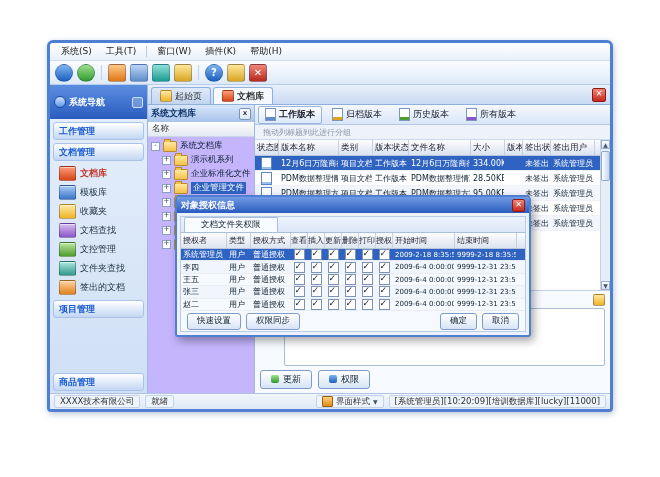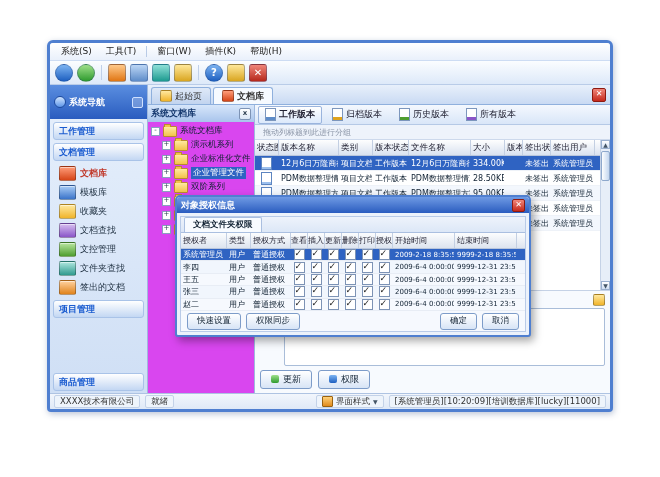--- a/index.html
+++ b/index.html
@@ -44,21 +44,21 @@
   .tabstrip{height:19px;flex:0 0 19px;display:flex;align-items:flex-end;background:linear-gradient(#e8f0fb,#c9daf3);border-bottom:1px solid #8fb0dd;padding-left:3px;position:relative}
   .tab{height:16px;display:flex;align-items:center;gap:3px;padding:0 8px;font-size:9px;border:1px solid #8fb0dd;border-bottom:none;border-radius:3px 3px 0 0;background:linear-gradient(#dfe9f8,#c2d4ef);color:#333;margin-right:2px}
   .tab.active{background:#f6faff;font-weight:bold}
   .mini-ico{width:10px;height:10px;border-radius:2px;border:1px solid rgba(0,0,0,.3)}
   .close-btn{width:12px;height:12px;background:linear-gradient(#f0867a,#c6281b);border:1px solid #8d1a10;border-radius:2px;color:#fff;font-size:8px;line-height:10px;text-align:center}
   .tabstrip .close-btn{position:absolute;right:4px;top:3px}
 
   .content{flex:1;display:flex;min-height:0;background:#eef4fc}
 
   
-  .treepanel{width:106px;flex:0 0 106px;display:flex;flex-direction:column;border-right:1px solid #9fb9de;background:#d946ef}
+  .treepanel{width:106px;flex:0 0 106px;display:flex;flex-direction:column;border-right:1px solid #9fb9de;background:#c4b5fd}
   .tree-header{height:17px;flex:0 0 17px;background:linear-gradient(#d7e6fa,#a8c4ec);display:flex;align-items:center;justify-content:space-between;padding:0 3px;font-size:9px;font-weight:bold;color:#15386e}
   .xsmall{width:10px;height:10px;border:1px solid #7d93b5;background:linear-gradient(#fff,#dbe6f5);border-radius:2px;font-size:7px;line-height:8px;text-align:center;color:#345}
   .tree-colhead{height:14px;flex:0 0 14px;background:linear-gradient(#fdfdfd,#e3e9f2);border-bottom:1px solid #cbd6e6;font-size:8.5px;color:#333;display:flex;align-items:center;padding:0 4px}
   .tree{flex:1;padding-top:2px;font-size:8.5px;overflow:hidden}
   .tnode{display:flex;align-items:center;gap:3px;height:14px;padding-left:3px;color:#123;white-space:nowrap}
   .tnode.child{padding-left:14px}
   .tnode .tlabel{overflow:hidden;text-overflow:clip}
   .tnode.selected .tlabel{background:#2f63c2;color:#fff;padding:0 2px}
   .expander{width:7px;height:7px;flex:0 0 7px;border:1px solid #8aa0c0;background:#fff;font-size:7px;line-height:5px;text-align:center;color:#345}
   .expander.minus::before{content:"-"} .expander.plus::before{content:"+"}
@@ -97,21 +97,21 @@
   .actions-row{height:22px;flex:0 0 22px;display:flex;align-items:center;gap:6px}
   .btn{height:17px;padding:0 10px;font-size:9px;display:flex;align-items:center;gap:4px;background:linear-gradient(#ffffff,#d7e4f6);border:1px solid #7d9cc9;border-radius:3px;color:#123}
   .btn .dot{width:8px;height:8px;border-radius:2px}
 
   
   .dialog{position:absolute;left:125px;top:110px;width:356px;height:142px;box-sizing:border-box;border:2px solid #4f7fd0;border-radius:5px 5px 3px 3px;background:#ecf2fb;box-shadow:3px 4px 8px rgba(0,0,0,.35);display:flex;flex-direction:column;z-index:10}
   .dlg-title{height:16px;flex:0 0 16px;background:linear-gradient(#6f9ae4,#2a5cbf);border-radius:3px 3px 0 0;display:flex;align-items:center;justify-content:space-between;color:#fff;font-size:9px;font-weight:bold;padding:0 4px}
   .dlg-title .close-btn{width:11px;height:11px;line-height:9px}
   .dlg-body{flex:1;margin:3px;background:#f6f9fe;border:1px solid #b9cbe8;display:flex;flex-direction:column;min-height:0}
   .dlg-tabs{height:15px;flex:0 0 15px;display:flex;align-items:flex-end;padding-left:3px;background:linear-gradient(#eef3fb,#dce7f7);border-bottom:1px solid #aabfe0}
-  .dlg-tab{height:14px;padding:0 8px;font-size:8.5px;border:1px solid #aabfe0;border-bottom:none;border-radius:2px 2px 0 0;background:#f8fbff;font-weight:bold;color:#123;display:flex;align-items:center}
+  .dlg-tab{height:14px;padding:0 16px;font-size:8.5px;border:1px solid #aabfe0;border-bottom:none;border-radius:2px 2px 0 0;background:#f8fbff;font-weight:normal;color:#123;display:flex;align-items:center}
   .pgrid-head{display:flex;height:15px;flex:0 0 15px;background:linear-gradient(#fcfdfe,#dde4ef);border-bottom:1px solid #b9c6dc;font-size:8px;color:#223}
   .pc{border-right:1px solid #c3cfe2;display:flex;align-items:center;padding:0 2px;overflow:hidden;white-space:nowrap;box-sizing:border-box}
   .p-grantee{width:46px}.p-type{width:24px}.p-mode{width:40px}.p-chk{width:17px;justify-content:center;padding:0}.p-time{width:62px;font-size:7px}
   .pgrid-row{display:flex;height:14px;font-size:8px;align-items:center;border-bottom:1px solid #e8edf5;color:#123}
   .pgrid-row:nth-child(even){background:#f1f6fd}
   .pgrid-row.selected{background:#2f63c2;color:#fff}
   .pgrid-row .pc{border-right:1px solid transparent}
   .cb{width:9px;height:9px;border:1px solid #7d93b5;background:#fff;position:relative;display:inline-block}
   .cb.checked::after{content:"\2713";position:absolute;left:0;top:-2px;font-size:9px;color:#222}
   .dlg-btns{height:20px;flex:0 0 20px;display:flex;align-items:center;padding:0 6px;gap:5px}
@@ -212,20 +212,21 @@
         <span class="close-btn">✕</span>
       </div>
 
       <div class="content">
 
         <div class="treepanel">
           <div class="tree-header">
             <span>系统文档库</span>
             <span class="xsmall">x</span>
           </div>
+          <div class="tree-colhead">名称</div>
           <div class="tree">
             <div class="tnode">
               <span class="expander minus"></span>
               <span class="folder"></span>
               <span class="tlabel">系统文档库</span>
             </div>
             <div class="tnode child">
               <span class="expander plus"></span>
               <span class="folder"></span>
               <span class="tlabel">演示机系列</span>

